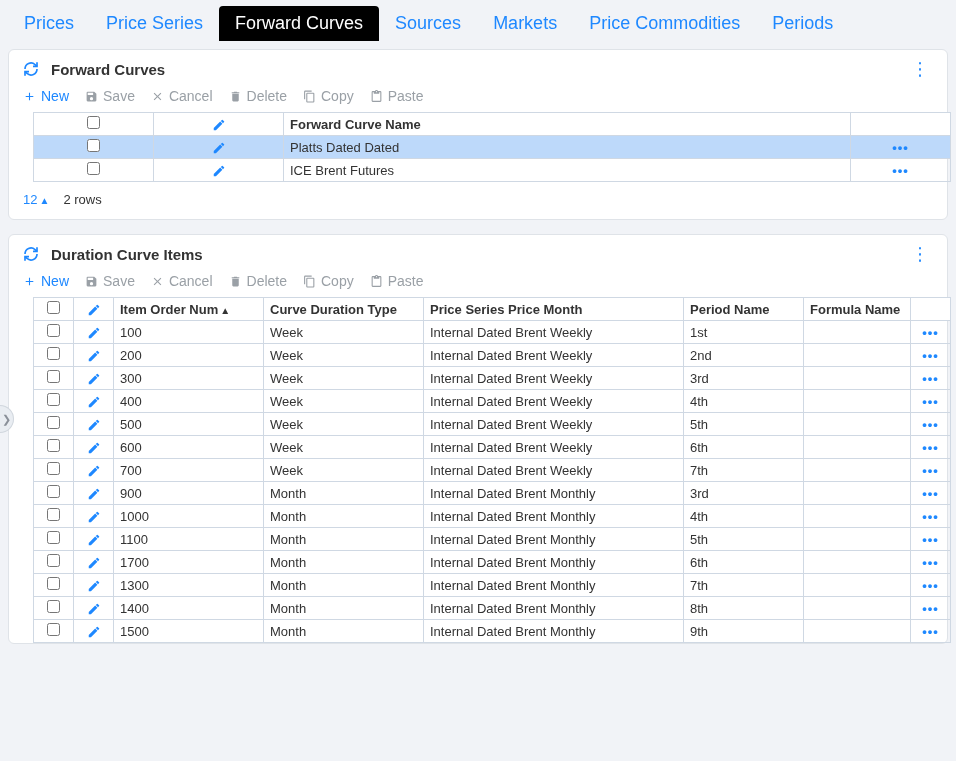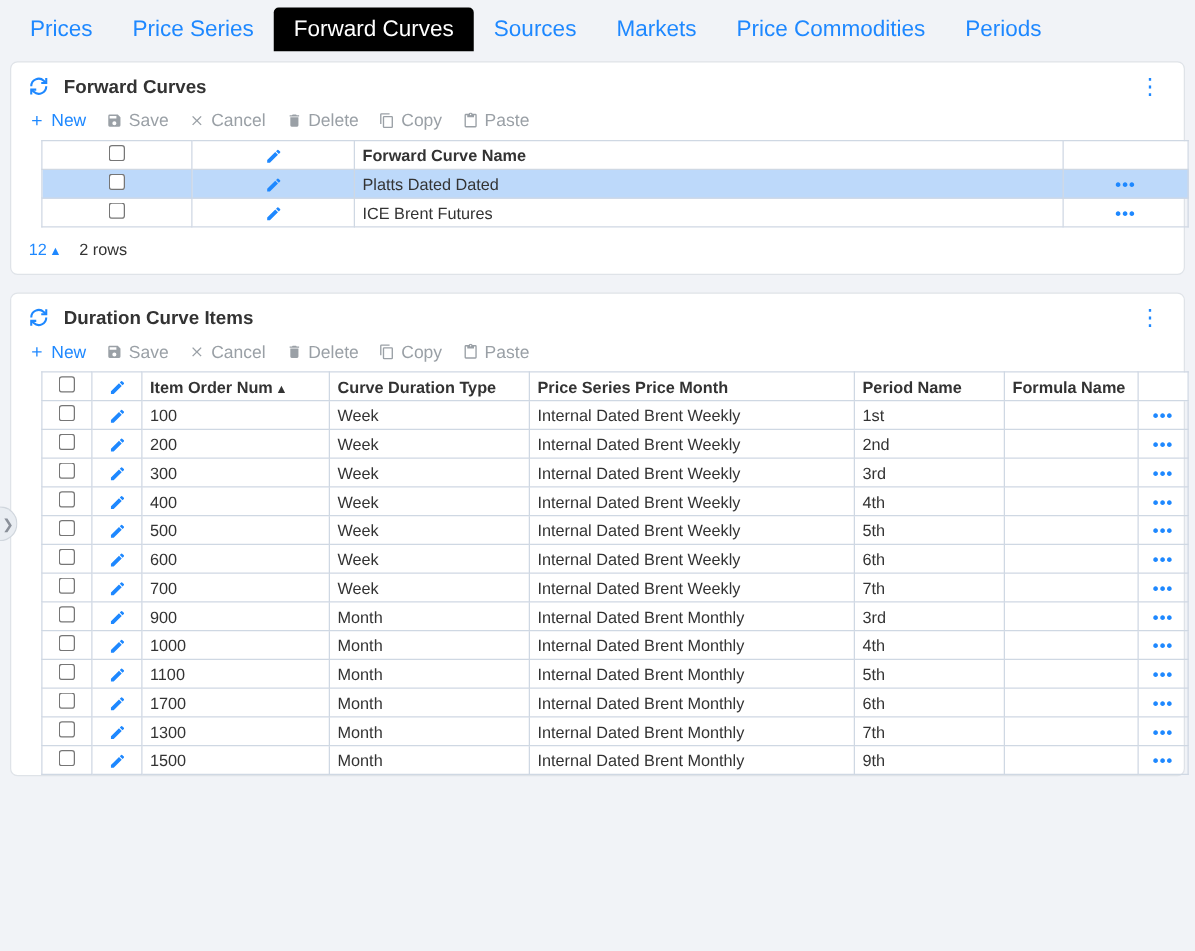--- a/index.html
+++ b/index.html
@@ -466,20 +466,32 @@
           <td>Internal Dated Brent Monthly</td>
           <td>7th</td>
           <td></td>
           <td class="actions-col"><span class="ellipsis">•••</span></td>
         </tr>
         <tr>
           <td class="checkbox-col"><input type="checkbox" style=""></td>
           <td class="edit-col"><span class="pencil"><svg width="14" height="14" viewBox="0 0 24 24" fill="currentColor">
                 <path d="M3 17.25V21h3.75L17.81 9.94l-3.75-3.75L3 17.25zM20.71 7.04a1 1 0 0 0 0-1.41l-2.34-2.34a1 1 0 0 0-1.41 0l-1.83 1.83 3.75 3.75 1.83-1.83z"></path>
               </svg></span></td>
+          <td>1400</td>
+          <td>Month</td>
+          <td>Internal Dated Brent Monthly</td>
+          <td>8th</td>
+          <td></td>
+          <td class="actions-col"><span class="ellipsis">•••</span></td>
+        </tr>
+        <tr>
+          <td class="checkbox-col"><input type="checkbox" style=""></td>
+          <td class="edit-col"><span class="pencil"><svg width="14" height="14" viewBox="0 0 24 24" fill="currentColor">
+                <path d="M3 17.25V21h3.75L17.81 9.94l-3.75-3.75L3 17.25zM20.71 7.04a1 1 0 0 0 0-1.41l-2.34-2.34a1 1 0 0 0-1.41 0l-1.83 1.83 3.75 3.75 1.83-1.83z"></path>
+              </svg></span></td>
           <td>1500</td>
           <td>Month</td>
           <td>Internal Dated Brent Monthly</td>
           <td>9th</td>
           <td></td>
           <td class="actions-col"><span class="ellipsis">•••</span></td>
         </tr>
       </tbody>
   </table>
 </div>

